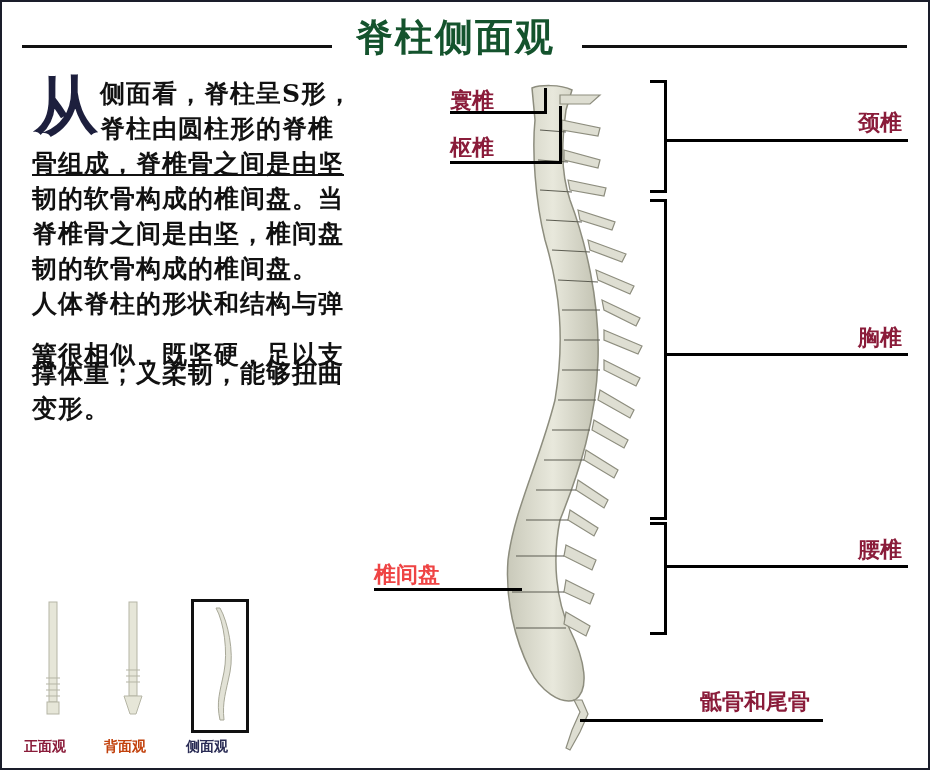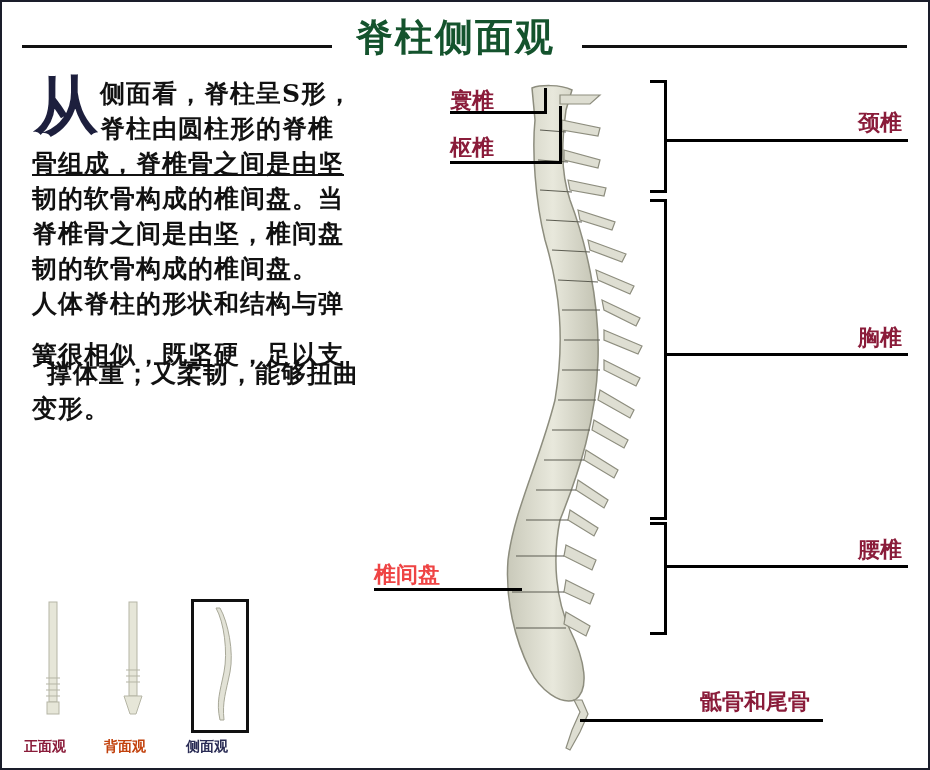--- a/index.html
+++ b/index.html
@@ -31,21 +31,21 @@
 
 <div class="dropcap">从</div>
 <div class="para" style="left:100px; top:76px;">侧面看，脊柱呈S形，</div>
 <div class="para" style="left:100px; top:111px;">脊柱由圆柱形的脊椎</div>
 <div class="para" style="left:32px; top:146px;text-decoration:underline;">骨组成，脊椎骨之间是由坚</div>
 <div class="para" style="left:32px; top:181px;">韧的软骨构成的椎间盘。当</div>
 <div class="para" style="left:32px; top:216px;">脊椎骨之间是由坚，椎间盘</div>
 <div class="para" style="left:32px; top:251px;">韧的软骨构成的椎间盘。</div>
 <div class="para" style="left:32px; top:286px;">人体脊柱的形状和结构与弹</div>
 <div class="para" style="left:32px; top:321px;margin-top:16px;">簧很相似，既坚硬，足以支</div>
-<div class="para" style="left:32px; top:356px;margin-left:15px;">撑体重；又柔韧，能够扭曲</div>
+<div class="para" style="left:32px; top:356px;">撑体重；又柔韧，能够扭曲</div>
 <div class="para" style="left:32px; top:391px;">变形。</div>
 
 <svg width="930" height="770" style="left:0;top:0;">
   <defs>
     <linearGradient id="bone" x1="0" x2="1" y1="0" y2="0">
       <stop offset="0" stop-color="#c9c9ba"></stop>
       <stop offset="0.5" stop-color="#e8e8dc"></stop>
       <stop offset="1" stop-color="#c2c2b2"></stop>
     </linearGradient>
   </defs>

